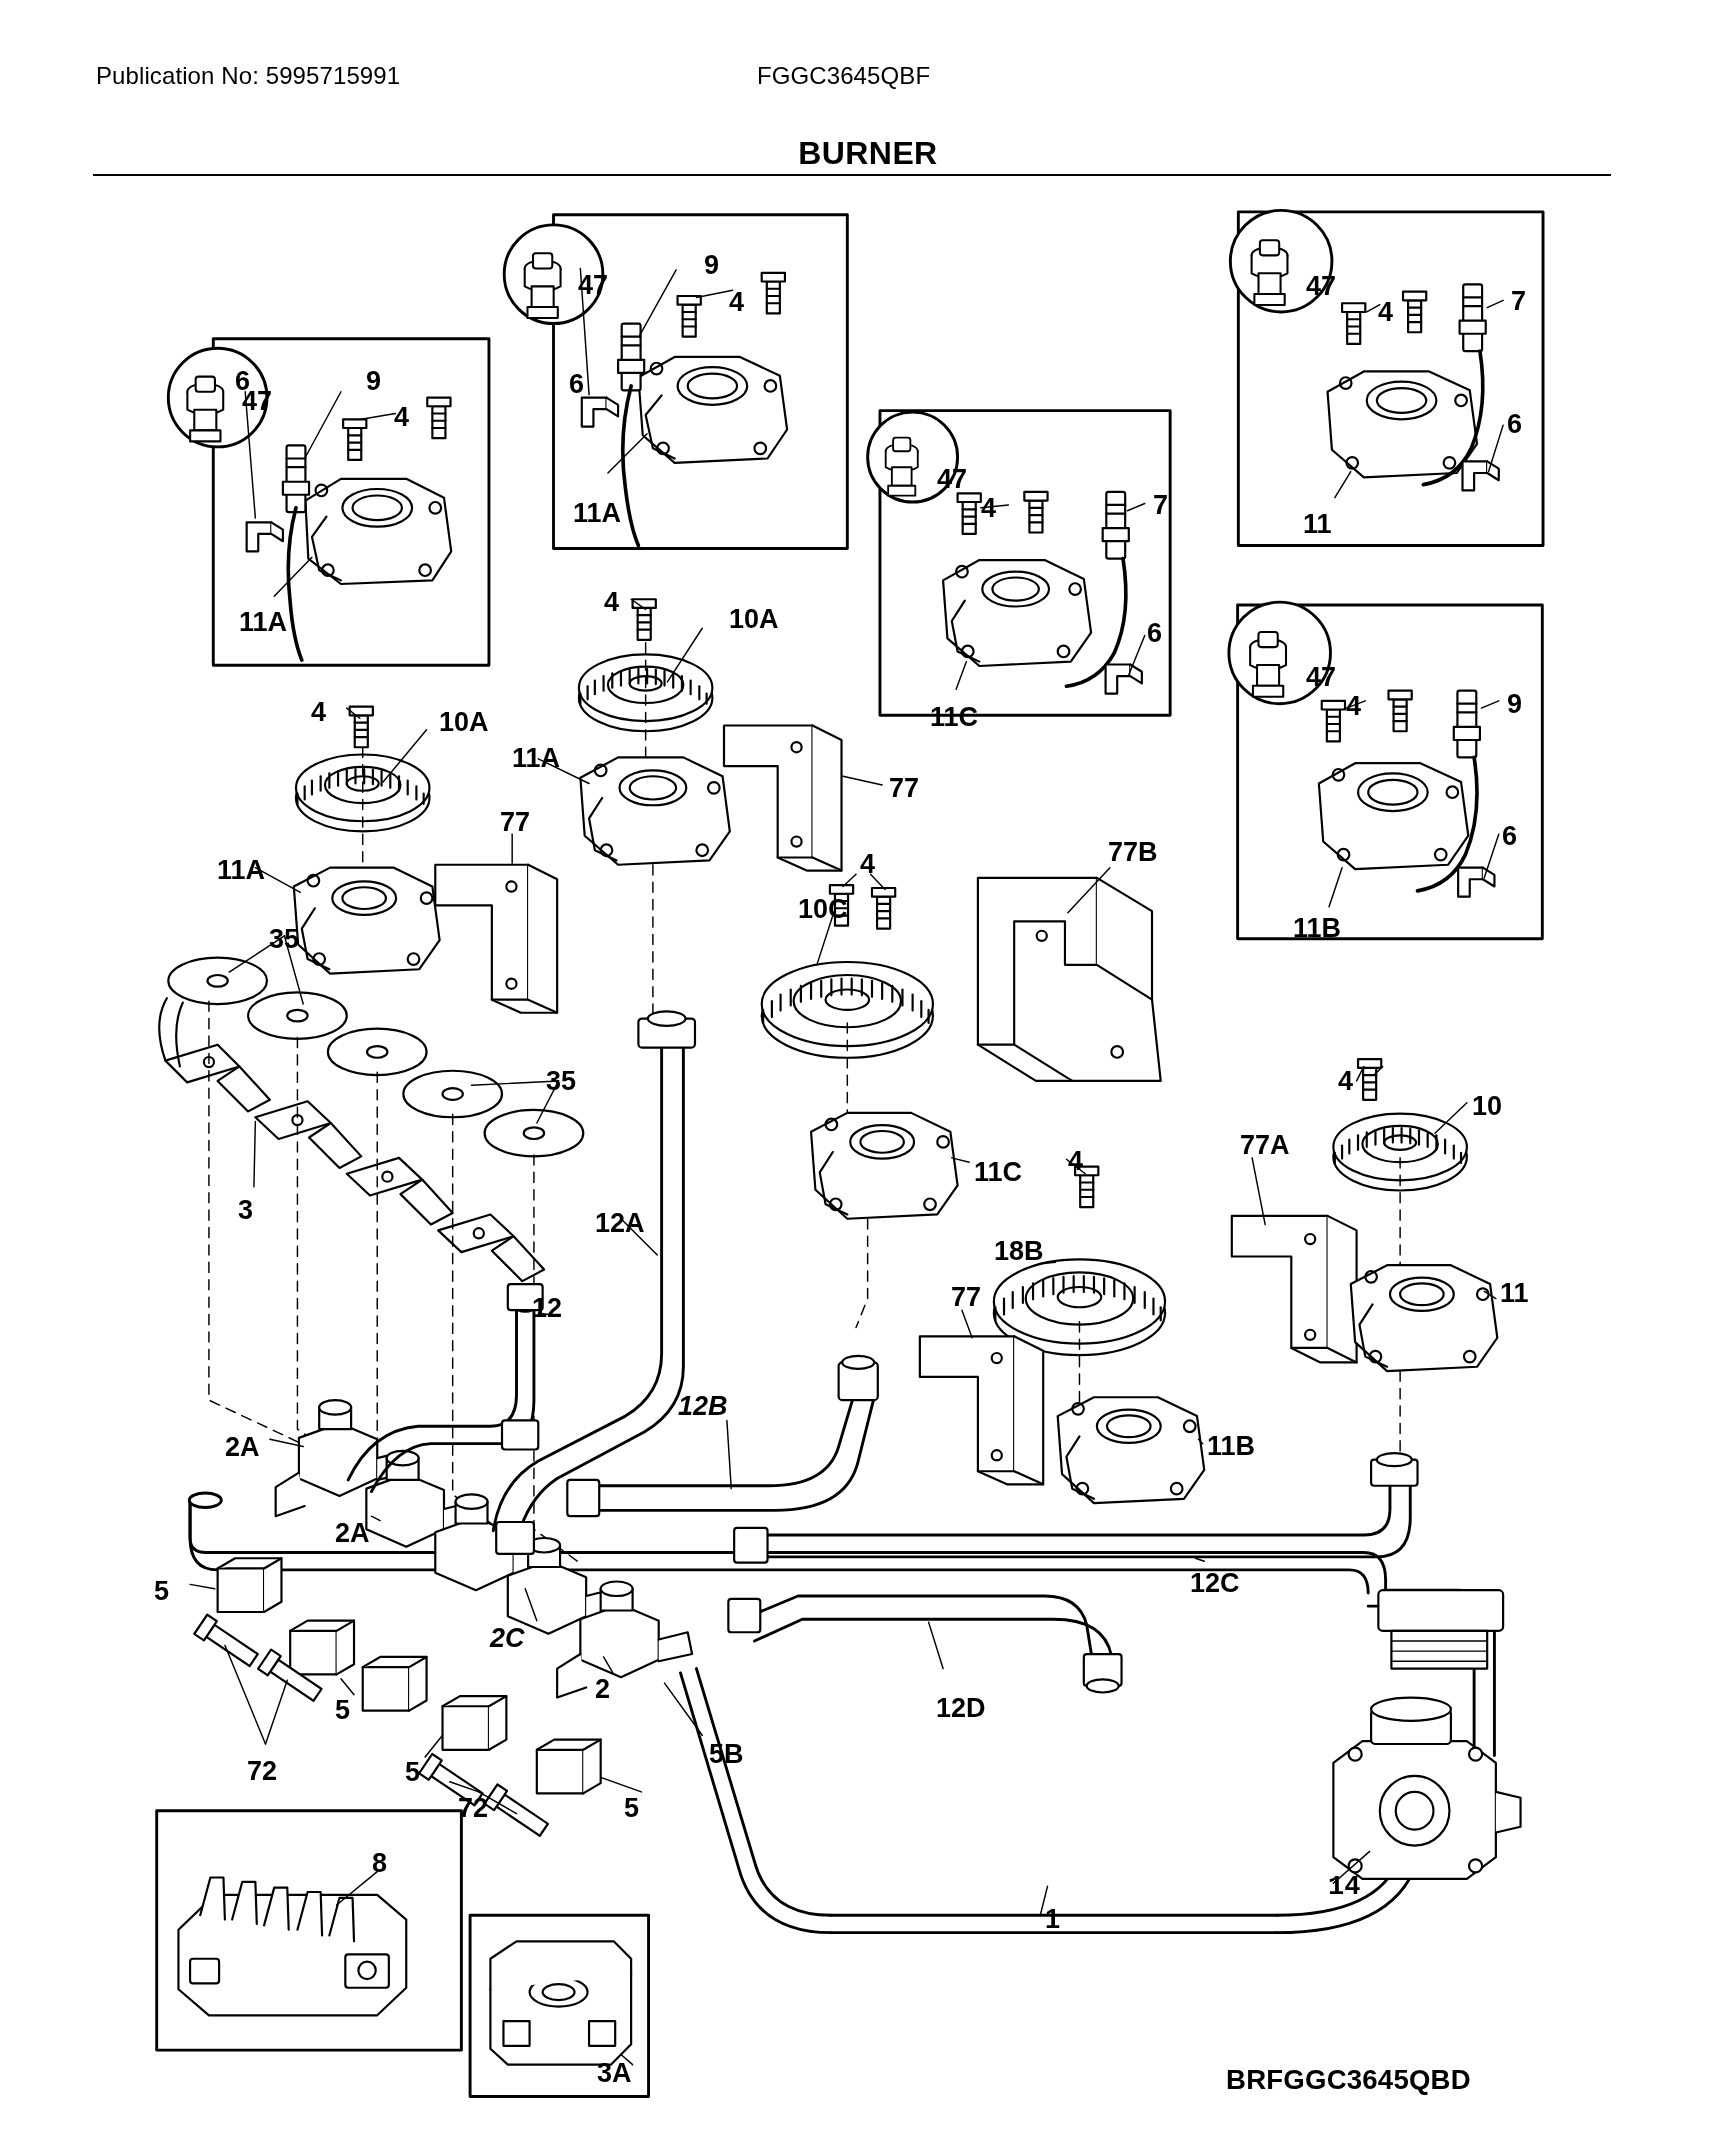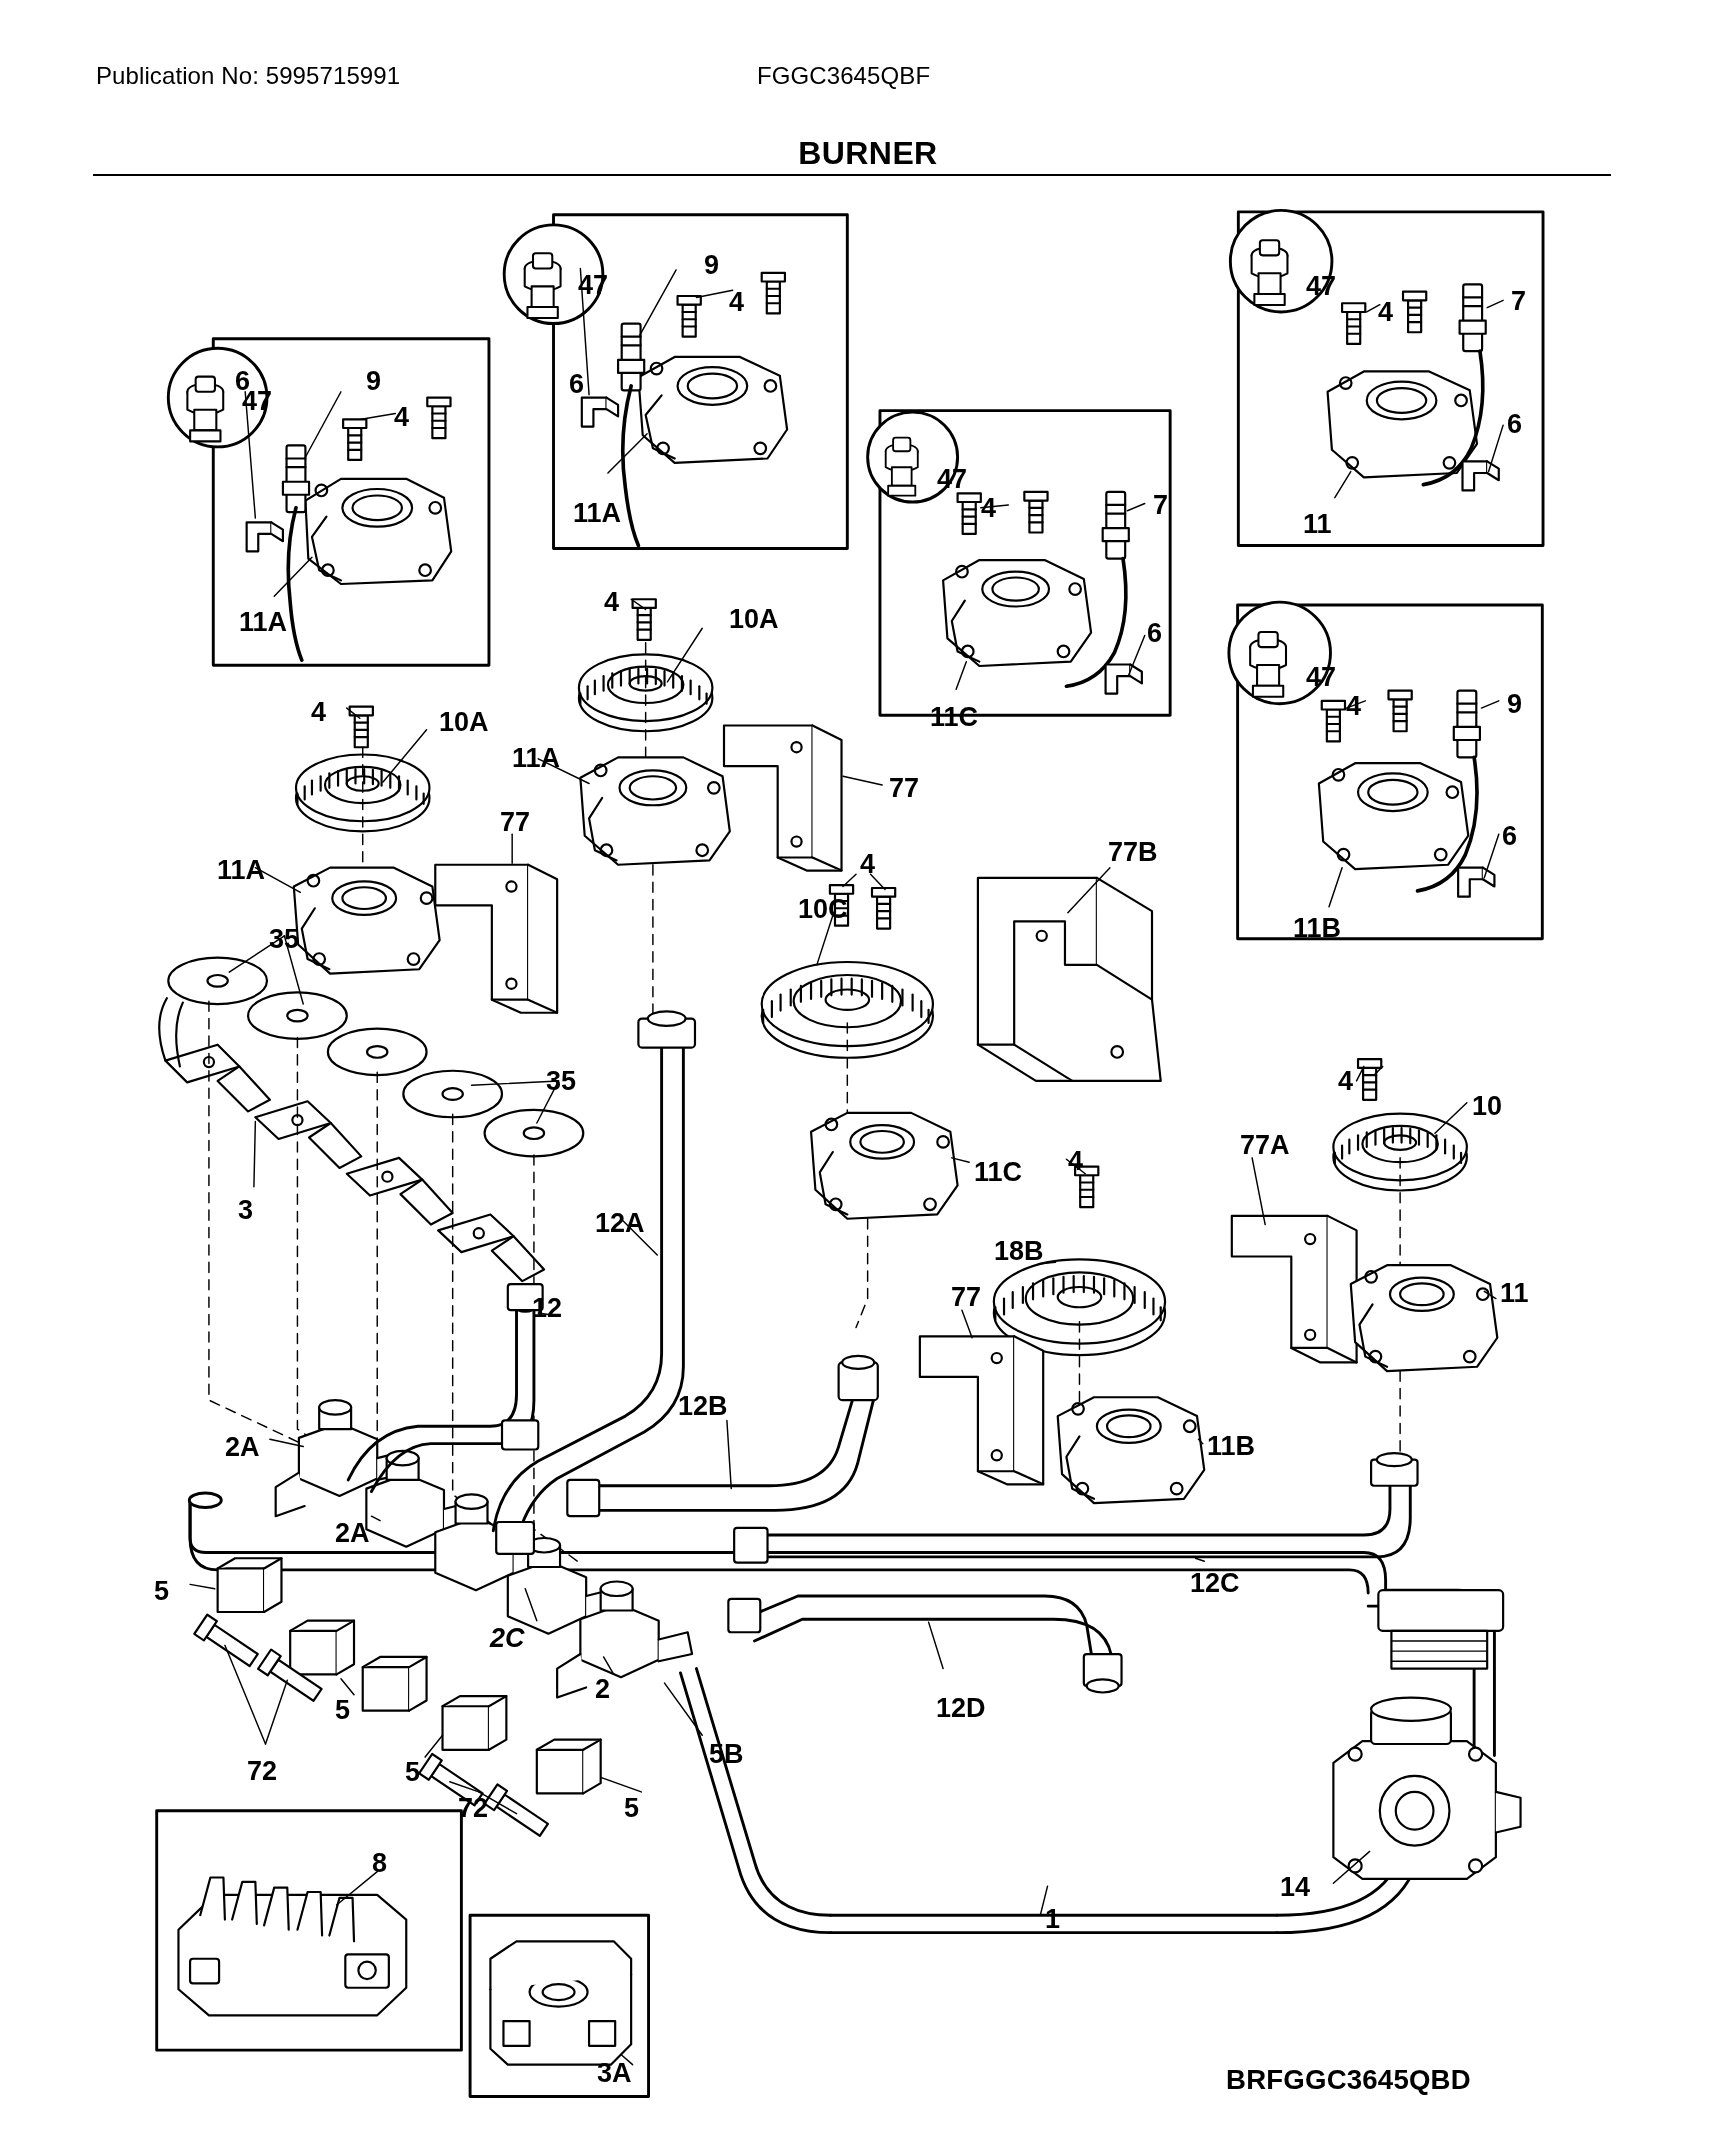--- a/index.html
+++ b/index.html
@@ -751,36 +751,36 @@
   <div class="lbl" style="left:595px;top:1210px;">12A</div>
   <div class="lbl" style="left:532px;top:1295px;">12</div>
   <div class="lbl" style="left:974px;top:1159px;">11C</div>
   <div class="lbl" style="left:1068px;top:1148px;">4</div>
   <div class="lbl" style="left:994px;top:1238px;">18B</div>
   <div class="lbl" style="left:951px;top:1284px;">77</div>
   <div class="lbl" style="left:1240px;top:1132px;">77A</div>
   <div class="lbl" style="left:1338px;top:1068px;">4</div>
   <div class="lbl" style="left:1472px;top:1093px;">10</div>
   <div class="lbl" style="left:1500px;top:1280px;">11</div>
-  <div class="lbl" style="left:678px;top:1393px;">12B</div>
+  <div class="lbl" style="left:678px;top:1393px;font-style:italic;">12B</div>
   <div class="lbl" style="left:1207px;top:1433px;">11B</div>
   <div class="lbl" style="left:225px;top:1434px;">2A</div>
   <div class="lbl" style="left:335px;top:1520px;">2A</div>
   <div class="lbl" style="left:154px;top:1578px;">5</div>
   <div class="lbl" style="left:490px;top:1625px;font-style:italic;">2C</div>
   <div class="lbl" style="left:595px;top:1676px;">2</div>
   <div class="lbl" style="left:709px;top:1741px;">5B</div>
   <div class="lbl" style="left:335px;top:1697px;">5</div>
   <div class="lbl" style="left:247px;top:1758px;">72</div>
   <div class="lbl" style="left:405px;top:1759px;">5</div>
   <div class="lbl" style="left:458px;top:1795px;">72</div>
   <div class="lbl" style="left:624px;top:1795px;">5</div>
   <div class="lbl" style="left:936px;top:1695px;">12D</div>
   <div class="lbl" style="left:1190px;top:1570px;text-align:center;">12C</div>
-  <div class="lbl" style="left:1280px;top:1874px;">14</div>
+  <div class="lbl" style="left:1328px;top:1874px;font-family:Liberation Mono, monospace;">14</div>
   <div class="lbl" style="left:1045px;top:1906px;">1</div>
   <div class="lbl" style="left:372px;top:1850px;">8</div>
   <div class="lbl" style="left:597px;top:2060px;">3A</div>
 
   <div class="footer-code">BRFGGC3645QBD</div>
 
 </div>
 
 
 </body></html>

